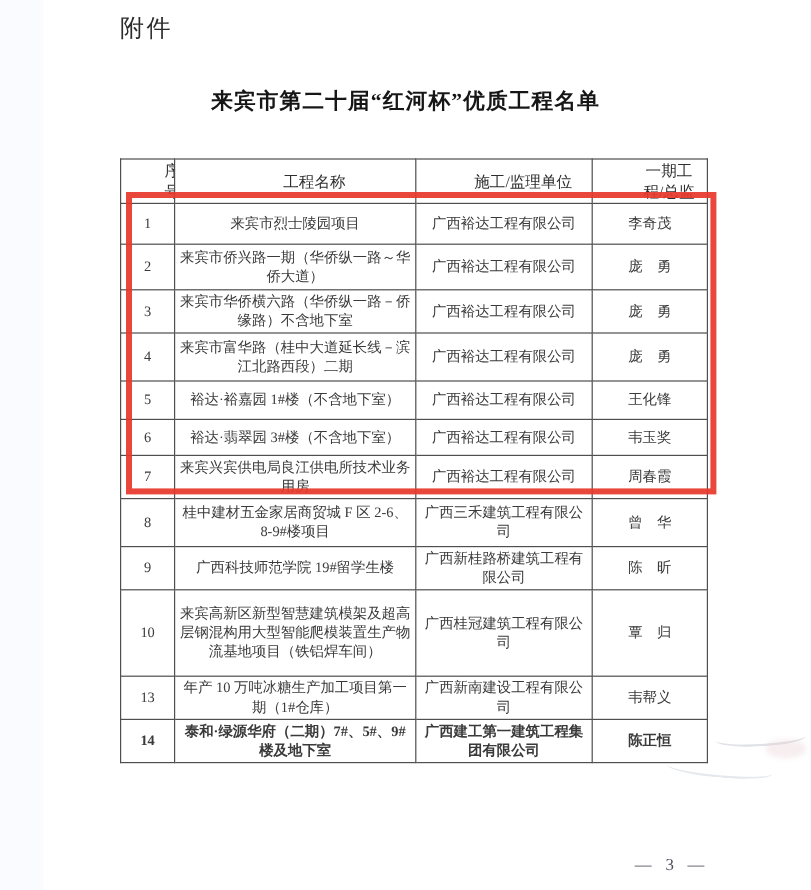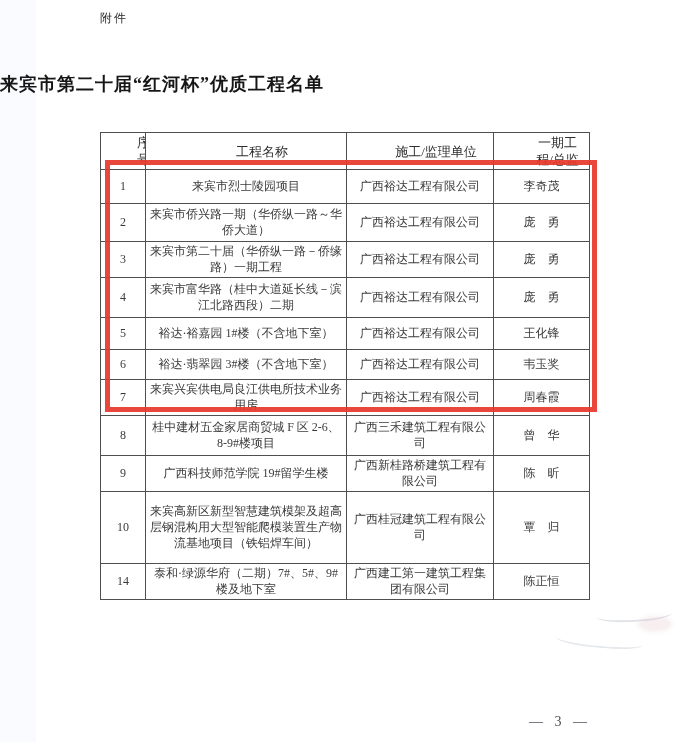--- a/index.html
+++ b/index.html
@@ -8,25 +8,25 @@
     background:#ffffff;
     font-family:"Liberation Serif","DejaVu Serif",serif;
     color:#333;
   }
   .scan-edge{
     position:absolute;left:0;top:0;width:36px;height:742px;
     background:#fafbfe;
   }
   .attachment{
     position:absolute;left:100px;top:10px;
-    font-size:12px;color:#2b2b2b;letter-spacing:2px;
+    font-size:20px;color:#2b2b2b;letter-spacing:2px;
   }
   .doc-title{
     position:absolute;left:0;top:72px;width:676px;
-    text-align:left;font-size:18px;font-weight:bold;color:#161616;
+    text-align:center;font-size:18px;font-weight:bold;color:#161616;
     letter-spacing:1px;
   }
   table.list{
     position:absolute;left:100px;top:132px;
     border-collapse:collapse;table-layout:fixed;width:489px;
   }
   table.list th, table.list td{
     border:1px solid #4f4f4f;
     text-align:center;vertical-align:middle;
     font-size:12px;line-height:1.32;color:#3a3a3a;
@@ -98,21 +98,21 @@
         <td>李奇茂</td>
       </tr>
       <tr style="height: 38px;">
         <td>2</td>
         <td>来宾市侨兴路一期（华侨纵一路～华侨大道）</td>
         <td>广西裕达工程有限公司</td>
         <td>庞　勇</td>
       </tr>
       <tr style="height: 36px;">
         <td>3</td>
-        <td>来宾市第二十届（华侨纵一路－侨缘路）一期工程</td>
+        <td>来宾市华侨横六路（华侨纵一路－侨缘路）不含地下室</td>
         <td>广西裕达工程有限公司</td>
         <td>庞　勇</td>
       </tr>
       <tr style="height: 40px;">
         <td>4</td>
         <td>来宾市富华路（桂中大道延长线－滨江北路西段）二期</td>
         <td>广西裕达工程有限公司</td>
         <td>庞　勇</td>
       </tr>
       <tr style="height: 32px;">
@@ -145,20 +145,26 @@
         <td>广西新桂路桥建筑工程有限公司</td>
         <td>陈　昕</td>
       </tr>
       <tr style="height: 72px;">
         <td>10</td>
         <td>来宾高新区新型智慧建筑模架及超高层钢混构用大型智能爬模装置生产物流基地项目（铁铝焊车间）</td>
         <td>广西桂冠建筑工程有限公司</td>
         <td>覃　归</td>
       </tr>
       <tr style="height: 36px;">
+        <td>13</td>
+        <td>年产 10 万吨冰糖生产加工项目第一期（1#仓库）</td>
+        <td>广西新南建设工程有限公司</td>
+        <td>韦帮义</td>
+      </tr>
+      <tr style="height: 36px; font-weight: bold;">
         <td>14</td>
         <td>泰和·绿源华府（二期）7#、5#、9#楼及地下室</td>
         <td>广西建工第一建筑工程集团有限公司</td>
         <td>陈正恒</td>
       </tr>
     </tbody>
 </table>
 
 <div class="red-box"></div>
 

